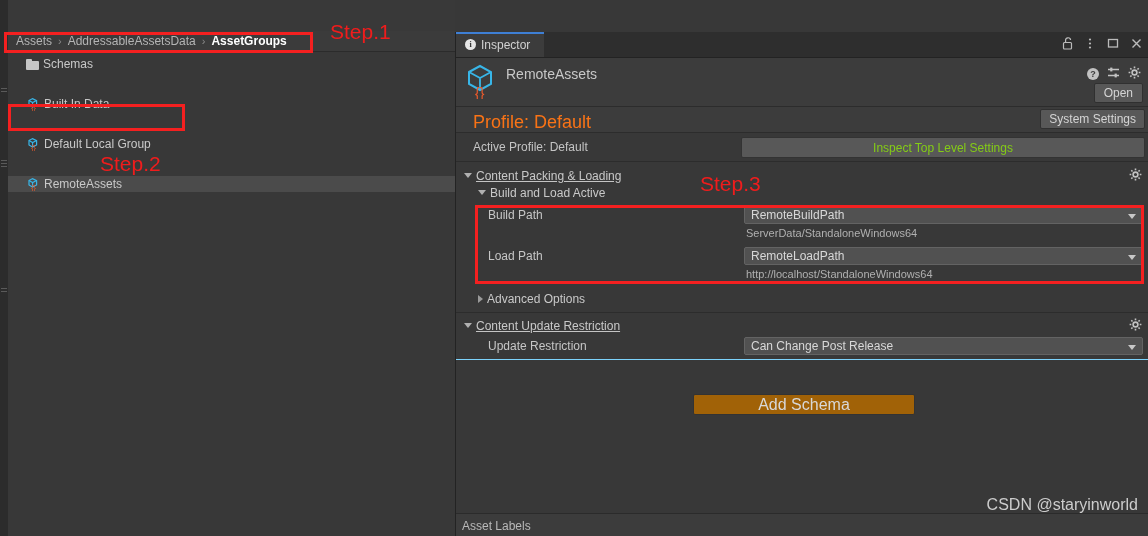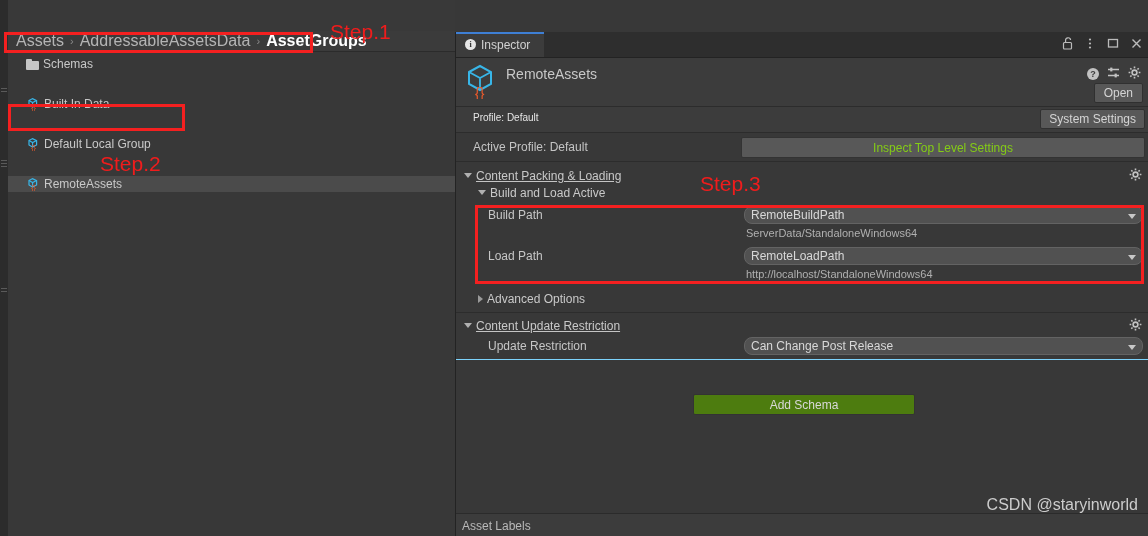--- a/index.html
+++ b/index.html
@@ -41,21 +41,21 @@
   }
   #breadcrumb {
     position: absolute; left: 8px; top: 31px;
     width: 447px; height: 21px;
     background: #3b3b3b;
     border-bottom: 1px solid #2b2b2b;
     display: flex; align-items: center;
     padding-left: 8px;
     box-sizing: border-box;
   }
-  .crumb { color: #b4b4b4; font-size: 16px; }
+  .crumb { color: #b4b4b4; font-size: 12px; }
   .crumb.current { color: #ffffff; font-weight: bold; }
   .crumb-sep {
     color: #8a8a8a; font-size: 11px;
     margin: 0 6px;
   }
   #tree {
     position: absolute; left: 8px; top: 52px;
     width: 447px; height: 484px;
     background: #383838;
   }
@@ -163,21 +163,21 @@
     border-radius: 2px;
   }
 
   
   #profile-bar {
     position: relative;
     height: 25px;
     background: #3c3c3c;
     border-bottom: 1px solid #2c2c2c;
   }
-  #profile-label { position: absolute; left: 17px; top: 5px; font-size: 10px; color: #e5e5e5; }
+  #profile-label { position: absolute; left: 17px; top: 5px; font-size: 18px; color: #f97316; }
   #system-settings-btn {
     position: absolute; right: 4px; top: 2px;
     background: #585858;
     border: 1px solid #303030;
     color: #d4d4d4;
     font-size: 12px;
     padding: 2px 8px;
     border-radius: 2px;
   }
 
@@ -237,21 +237,21 @@
   }
   .field-label {
     position: absolute; left: 32px; top: 5px;
     font-size: 12px; color: #c6c6c6;
   }
   .dropdown {
     position: absolute; left: 288px; top: 3px;
     width: 399px; height: 18px;
     background: #515151;
     border: 1px solid #636363;
-    border-radius: 8px;
+    border-radius: 2px;
     box-sizing: border-box;
     color: #d8d8d8;
     font-size: 12px;
     display: flex; align-items: center;
     padding-left: 6px;
   }
   .dropdown .arrow {
     position: absolute; right: 6px; top: 7px;
     width: 0; height: 0;
     border-left: 4px solid transparent;
@@ -267,25 +267,25 @@
   #section-update {
     position: relative;
     background: #383838;
     padding-top: 4px;
     border-bottom: 1px solid #7dd3fc;
   }
 
   #add-schema-btn {
     position: absolute; left: 237px; top: 362px;
     width: 220px; height: 19px;
-    background: #4d7c0f;
+    background: #a16207;
     border: 1px solid #333333;
     border-radius: 2px;
     color: #d8d8d8;
-    font-size: 12px;
+    font-size: 16px;
     display: flex; align-items: center; justify-content: center;
   }
 
   
   #asset-labels-bar {
     position: absolute; left: 0; bottom: 0;
     width: 693px; height: 22px;
     background: #3c3c3c;
     border-top: 1px solid #2b2b2b;
   }

